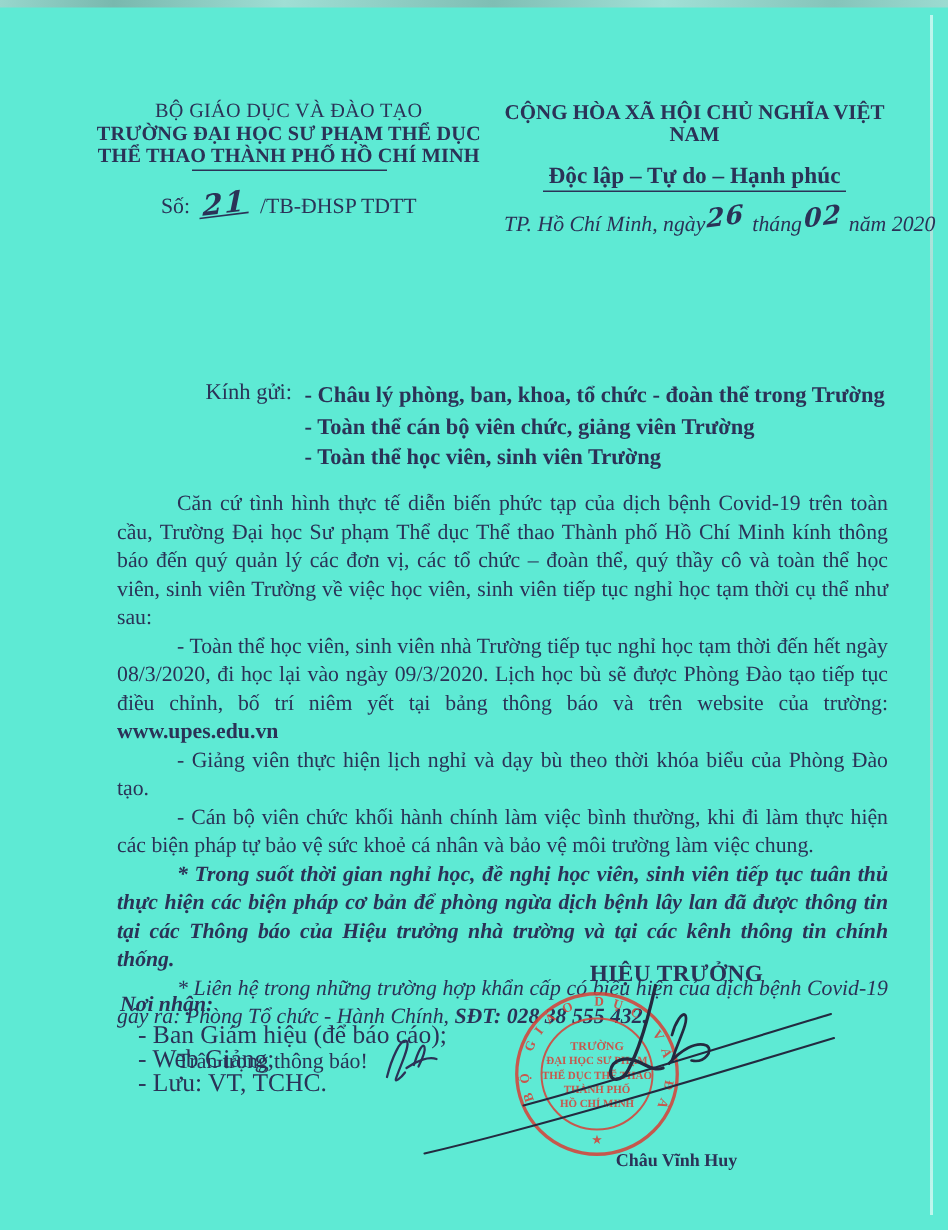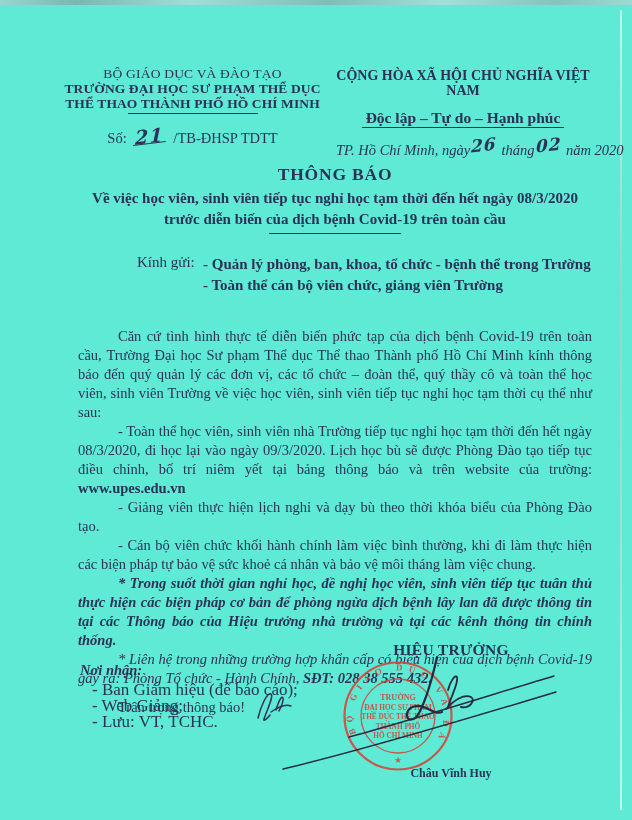--- a/index.html
+++ b/index.html
@@ -84,42 +84,35 @@
   <div class="hblock hblock-right">
     <div class="h-nat1">CỘNG HÒA XÃ HỘI CHỦ NGHĨA VIỆT NAM</div>
     <div><span class="h-nat2">Độc lập – Tự do – Hạnh phúc</span></div>
     <div class="date-line">
       <span>TP. Hồ Chí Minh, ngày</span><span class="hw hw-date">26</span>
       <span>tháng</span><span class="hw hw-date">02</span>
       <span>năm 2020</span>
     </div>
   </div>
 
-  <div class="title-block">
-    <div class="title-main">THÔNG BÁO</div>
-    <div class="title-sub">
-      <div>Về việc học viên, sinh viên tiếp tục nghỉ học tạm thời đến hết ngày 08/3/2020</div>
-      <div>trước diễn biến của dịch bệnh Covid-19 trên toàn cầu</div>
-    </div>
-    <div class="title-rule"></div>
-  </div>
 
   <div class="recipients">
     <div class="rec-label">Kính gửi:</div>
     <div class="rec-items">
-      <div>- Quản lý phòng, ban, khoa, tổ chức - bệnh thể trong Trường</div>
+      <div>- Châu lý phòng, ban, khoa, tổ chức - đoàn thể trong Trường</div>
       <div>- Toàn thể cán bộ viên chức, giảng viên Trường</div>
+      <div>- Toàn thể học viên, sinh viên Trường</div>
     </div>
   </div>
 
   <div class="doc-body">
     <p>Căn cứ tình hình thực tế diễn biến phức tạp của dịch bệnh Covid-19 trên toàn cầu, Trường Đại học Sư phạm Thể dục Thể thao Thành phố Hồ Chí Minh kính thông báo đến quý quản lý các đơn vị, các tổ chức – đoàn thể, quý thầy cô và toàn thể học viên, sinh viên Trường về việc học viên, sinh viên tiếp tục nghỉ học tạm thời cụ thể như sau:</p>
     <p><span>- Toàn thể học viên, sinh viên nhà Trường tiếp tục nghỉ học tạm thời đến hết ngày 08/3/2020, đi học lại vào ngày 09/3/2020. Lịch học bù sẽ được Phòng Đào tạo tiếp tục điều chỉnh, bố trí niêm yết tại bảng thông báo và trên website của trường: </span><span class="b">www.upes.edu.vn</span></p>
     <p>- Giảng viên thực hiện lịch nghỉ và dạy bù theo thời khóa biểu của Phòng Đào tạo.</p>
-    <p>- Cán bộ viên chức khối hành chính làm việc bình thường, khi đi làm thực hiện các biện pháp tự bảo vệ sức khoẻ cá nhân và bảo vệ môi tháng làm việc chung.</p>
+    <p>- Cán bộ viên chức khối hành chính làm việc bình thường, khi đi làm thực hiện các biện pháp tự bảo vệ sức khoẻ cá nhân và bảo vệ môi trường làm việc chung.</p>
     <p class="bi">* Trong suốt thời gian nghỉ học, đề nghị học viên, sinh viên tiếp tục tuân thủ thực hiện các biện pháp cơ bản để phòng ngừa dịch bệnh lây lan đã được thông tin tại các Thông báo của Hiệu trưởng nhà trường và tại các kênh thông tin chính thống.</p>
     <p class="it"><span>* Liên hệ trong những trường hợp khẩn cấp có biểu hiện của dịch bệnh Covid-19 gây ra: Phòng Tổ chức - Hành Chính, </span><span class="b">SĐT: 028 38 555 432.</span></p>
     <p class="closing"><span>Trân trọng thông báo!</span><svg class="initials-svg" width="42" height="34" viewBox="0 0 42 34">
         <g fill="none" stroke="#2b3257" stroke-width="1.5" stroke-linecap="round">
           <path d="M7,30 C10,18 16,4 20,6 C23,8 16,22 13,31 C12,34 16,31 19,27"></path>
           <path d="M25,22 C28,12 31,7 32,10 C33,13 30,19 28,23"></path>
           <path d="M20,24 C27,19 35,16 40,18"></path>
         </g>
       </svg></p>
   </div>

